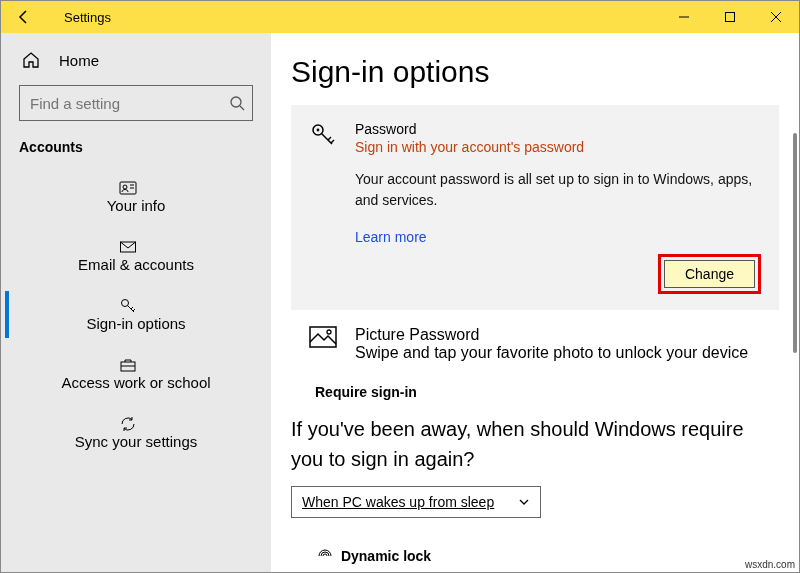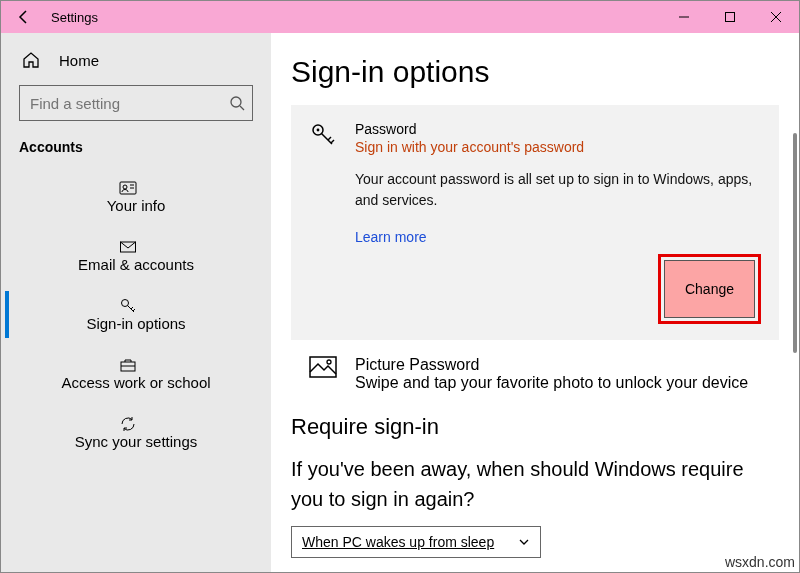--- a/index.html
+++ b/index.html
@@ -1,52 +1,52 @@
 <!DOCTYPE html>
 <html><head>
 <meta charset="utf-8">
 <style>
   * { box-sizing: border-box; margin: 0; padding: 0; font-family: "Segoe UI", Arial, sans-serif; }
   body { width: 800px; height: 573px; overflow: hidden; background: #fff; border: 1px solid #888; position: relative; }
-  .titlebar { height: 32px; display: flex; align-items: center; padding-left: 8px; background: #f9a8d4; }
+  .titlebar { height: 32px; display: flex; align-items: center; padding-left: 8px; background: #fde047; gap: 13px; }
   .titlebar .back { width: 30px; height: 30px; display:flex; align-items:center; justify-content:center; }
   .titlebar .title { font-size: 13px; margin-left: 12px; }
   .window-controls { margin-left: auto; display:flex; }
   .window-controls div { width: 46px; height: 32px; display:flex; align-items:center; justify-content:center; font-size:14px; }
   .container { display:flex; height: calc(100% - 32px); }
   .sidebar { width: 270px; background:#e9e9e9; padding: 10px 4px 10px 4px; display:flex; flex-direction:column; }
   .home-row { display:flex; align-items:center; padding: 8px 14px; font-size:15px; }
   .home-row .icon, .nav-item .icon { width: 24px; display:flex; justify-content:center; margin-right:16px; }
   .searchbox { margin: 8px 14px 18px 14px; border:1px solid #666; height:36px; display:flex; align-items:center; padding:0 10px; background:#e9e9e9; }
   .searchbox input { border:none; background:transparent; outline:none; font-size:15px; flex:1; color:#555; }
   .searchbox .sicon { color:#555; }
   .section-label { font-weight:600; padding: 0 14px 12px 14px; font-size:14px; }
   .nav-item { display:flex; align-items:center; padding: 12px 14px; font-size:15px; position:relative;flex-direction:column; }
   .nav-item.active::before { content:""; position:absolute; left:0; top:6px; bottom:6px; width:4px; background:#0078d4; }
   .content { flex:1; padding: 8px 0 0 0; overflow:hidden; position:relative; }
   .content-inner { padding: 0 20px 0 20px; height:100%; overflow:hidden; }
   h1 { font-weight:400; font-size:30px; padding: 14px 0 16px 0; }
-  h2 { font-weight:400; font-size:22px; padding: 6px 0 10px 0; }
+  h2 { font-weight:700; font-size:14px; padding: 6px 0 10px 0; margin-left: 24px; }
   .card { background:#f2f2f2; padding:16px 18px 16px 18px; margin-bottom:0; }
   .card .row { display:flex; }
   .card .cicon { width:34px; margin-right:12px; }
   .card .ctitle { font-size:14px; }
   .card .csub { font-size:14px; color:#c2410c; margin-top:2px; }
   .card .cbody { font-size:14px; color:#111; margin:14px 0 4px 46px; line-height:1.5; }
   .learn { color:#1d4ed8; font-size:14px; margin:14px 0 0 46px; display:inline-block; }
   .btn-wrap { display:flex; justify-content:flex-end; margin-top:8px; }
   .btn-highlight { border:3px solid #e30000; padding:3px; display:inline-block; }
-  .btn { background:#fca5a5; border:1px solid #555; padding:20px 20px; font-size:14px; cursor:pointer; }
+  .btn { background:#fef9c3; border:1px solid #555; padding:5px 20px; font-size:14px; cursor:pointer; }
   .plain-row { display:flex; padding:16px 18px; }
   .plain-row .cicon { width:34px; margin-right:12px; }
   .req-body { font-size:20px; padding:4px 0 12px 0; line-height:1.5; }
   .select { border:1px solid #666; padding:7px 10px; font-size:14px; display:inline-flex; align-items:center; min-width:250px; justify-content:space-between;text-decoration:underline; }
   .scrollbar { position:absolute; right:0; top:60px; bottom:0; width:14px; }
   .scroll-thumb { position:absolute; right:2px; width:4px; top:40px; height:220px; background:#888; border-radius:2px; }
-  .watermark { position:absolute; right:4px; bottom:2px; font-size:14px; color:#333; }
+  .watermark { position:absolute; right:4px; bottom:2px; font-size:10px; color:#333; }
   svg { display:block; }
 </style>
 </head>
 <body>
 
 <div class="titlebar">
   <div class="back">
     <svg width="16" height="16" viewBox="0 0 16 16">
         <path d="M10 2 L4 8 L10 14" stroke="#000" stroke-width="1.5" fill="none"></path>
       </svg>

